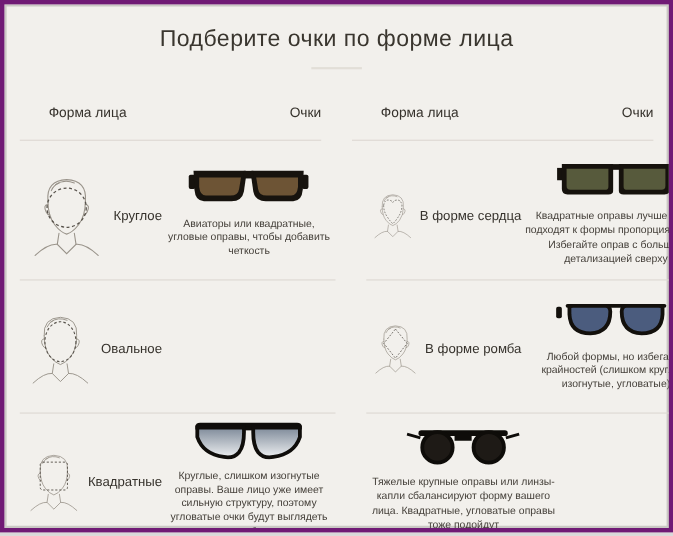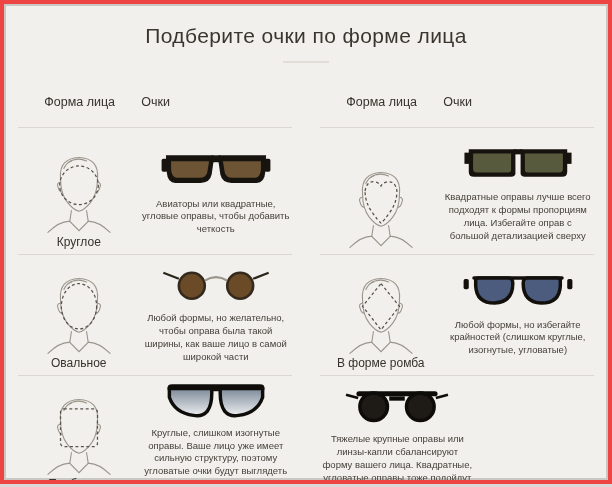--- a/index.html
+++ b/index.html
@@ -1,33 +1,33 @@
 <!DOCTYPE html>
 <html><head>
 <meta charset="utf-8">
 <style>
   html,body{margin:0;padding:0;background:#d9d9d9;}
   body{width:612px;height:487px;font-family:"Liberation Sans",sans-serif;}
   .frame{
     box-sizing:border-box;width:612px;height:484px;
-    border:4px solid #ef4444;
+    border:4px solid #701a75;
     box-shadow:inset 0 0 0 2px #cac8c4;
     background:#f2f0ec;overflow:hidden;
   }
   .title{margin-top:18px;text-align:center;font-size:21px;line-height:1.3;
          color:#3a362f;letter-spacing:.4px;}
   .title-divider{width:46px;height:2px;background:#e2ded7;margin:12px auto 0;}
   .grid{display:grid;grid-template-columns:1fr 1fr;margin-top:6px;}
   .headers{display:flex;height:40px;align-items:flex-end;padding-bottom:18px;
            border-bottom:1px solid #dcd8d1;margin:0 14px;}
   .h-face{width:45%;text-align:center;font-size:12.5px;color:#36322c;}
-  .h-glasses{width:55%;text-align:left;font-size:12.5px;color:#36322c;}
+  .h-glasses{width:55%;text-align:right;font-size:12.5px;color:#36322c;}
   .cell{height:120px;border-bottom:1px solid #dcd8d1;margin:0 14px;display:flex;}
-  .face-col{width:45%;display:flex;flex-direction:column;align-items:center;
-            justify-content:flex-end;padding:7px 0 5px;}
+  .face-col{width:45%;display:flex;align-items:center;
+            justify-content:flex-start;padding:7px 0 5px;}
   .face-svg{width:98px;height:84px;display:block;}
   .face-label{font-size:12px;color:#36322c;margin-top:1px;white-space:nowrap;}
   .glasses-col{width:55%;display:flex;flex-direction:column;align-items:center;
                justify-content:center;gap:9px;padding:2px 2px 4px;}
   .glasses-svg{width:118px;height:38px;display:block;}
   .desc{font-size:9.5px;line-height:1.35;text-align:center;color:#45403a;max-width:188px;}
 </style>
 </head>
 <body>
 
@@ -88,20 +88,21 @@
             <path d="M33,38 q-6,1 -2,9 q2,4 4,3"></path>
               <path d="M77,38 q6,1 2,9 q-2,4 -4,3"></path>
             <path d="M42,15 q10,-7 22,-2"></path>
               <path d="M37,22 q3,-7 9,-9"></path>
             <path d="M46,72 L44,85"></path>
               <path d="M64,72 L66,85"></path>
             <path d="M18,98 Q33,84 44,85 L55,96 L66,85 Q77,84 92,98"></path>
           </g>
           <path d="M36,31 Q38,19 47,20 Q53,21 55,25 Q57,21 63,20 Q72,19 74,31 Q74,45 65,57 Q59,66 55,69 Q51,66 45,57 Q36,45 36,31 Z" fill="none" stroke="#57524b" stroke-width="1.5" stroke-dasharray="3.5 3"></path>
         </svg>
+        <div class="face-label">В форме сердца</div>
       </div>
       <div class="glasses-col">
         <svg class="glasses-svg" viewBox="0 0 130 44">
           <rect x="3" y="10" width="6" height="13" fill="#16120d"></rect>
           <rect x="121" y="10" width="6" height="13" fill="#16120d"></rect>
           <path d="M8,6 L62,6 L62,34 Q62,38 57,38 L14,38 Q8,38 8,32 Z" fill="#16120d"></path>
           <path d="M122,6 L68,6 L68,34 Q68,38 73,38 L116,38 Q122,38 122,32 Z" fill="#16120d"></path>
           <rect x="60" y="6" width="10" height="6" fill="#16120d"></rect>
           <path d="M13,11 L57,11 L57,30 Q57,33 53,33 L17,33 Q13,33 13,29 Z" fill="#575a3c"></path>
           <path d="M117,11 L73,11 L73,30 Q73,33 77,33 L113,33 Q117,33 117,29 Z" fill="#575a3c"></path>
@@ -120,30 +121,20 @@
             <path d="M42,15 q10,-7 22,-2"></path>
               <path d="M37,22 q3,-7 9,-9"></path>
             <path d="M46,72 L44,85"></path>
               <path d="M64,72 L66,85"></path>
             <path d="M18,98 Q33,84 44,85 L55,96 L66,85 Q77,84 92,98"></path>
           </g>
           <ellipse cx="55" cy="42" rx="21" ry="27" fill="none" stroke="#57524b" stroke-width="1.5" stroke-dasharray="3.5 3"></ellipse>
         </svg>
         <div class="face-label">Овальное</div>
       </div>
-      <div class="glasses-col">
-        <svg class="glasses-svg" viewBox="0 0 130 44">
-          <path d="M22,16 L4,9" stroke="#2c2419" stroke-width="2.5" fill="none"></path>
-          <path d="M108,16 L126,9" stroke="#2c2419" stroke-width="2.5" fill="none"></path>
-          <circle cx="37" cy="24" r="15" stroke="#33291c" stroke-width="3" fill="#6b4a28"></circle>
-          <circle cx="93" cy="24" r="15" stroke="#33291c" stroke-width="3" fill="#6b4a28"></circle>
-          <path d="M52,18 Q65,10 78,18" stroke="#9b958a" stroke-width="2.5" fill="none"></path>
-        </svg>
-        <div class="desc">Любой формы, но желательно, чтобы оправа была такой ширины, как ваше лицо в самой широкой части</div>
-      </div>
     </div>
 
     <div class="cell">
       <div class="face-col">
         <svg class="face-svg" viewBox="0 0 110 100">
           <g fill="none" stroke="#9a948b" stroke-width="1.3" stroke-linecap="round">
             <path d="M33,34 Q31,10 55,9 Q79,10 77,34 Q77,52 69,62 Q62,71 55,73 Q48,71 41,62 Q33,52 33,34"></path>
             <path d="M33,38 q-6,1 -2,9 q2,4 4,3"></path>
               <path d="M77,38 q6,1 2,9 q-2,4 -4,3"></path>
             <path d="M42,15 q10,-7 22,-2"></path>
@@ -176,21 +167,21 @@
             <path d="M33,38 q-6,1 -2,9 q2,4 4,3"></path>
               <path d="M77,38 q6,1 2,9 q-2,4 -4,3"></path>
             <path d="M42,15 q10,-7 22,-2"></path>
               <path d="M37,22 q3,-7 9,-9"></path>
             <path d="M46,72 L44,85"></path>
               <path d="M64,72 L66,85"></path>
             <path d="M18,98 Q33,84 44,85 L55,96 L66,85 Q77,84 92,98"></path>
           </g>
           <rect x="33" y="20" width="44" height="45" rx="4" fill="none" stroke="#57524b" stroke-width="1.5" stroke-dasharray="3.5 3"></rect>
         </svg>
-        <div class="face-label">Подберите</div>
+        <div class="face-label">Квадратные</div>
       </div>
       <div class="glasses-col">
         <svg class="glasses-svg" viewBox="0 0 130 44">
           <defs>
             <linearGradient id="g5" x1="0" y1="0" x2="0" y2="1">
               <stop offset="0" stop-color="#7e8a99"></stop>
               <stop offset="1" stop-color="#edeff1"></stop>
             </linearGradient>
           </defs>
           <path d="M9,9 Q9,5 14,5 L116,5 Q121,5 121,9 L121,12 L9,12 Z" fill="#0f0d0a"></path>

